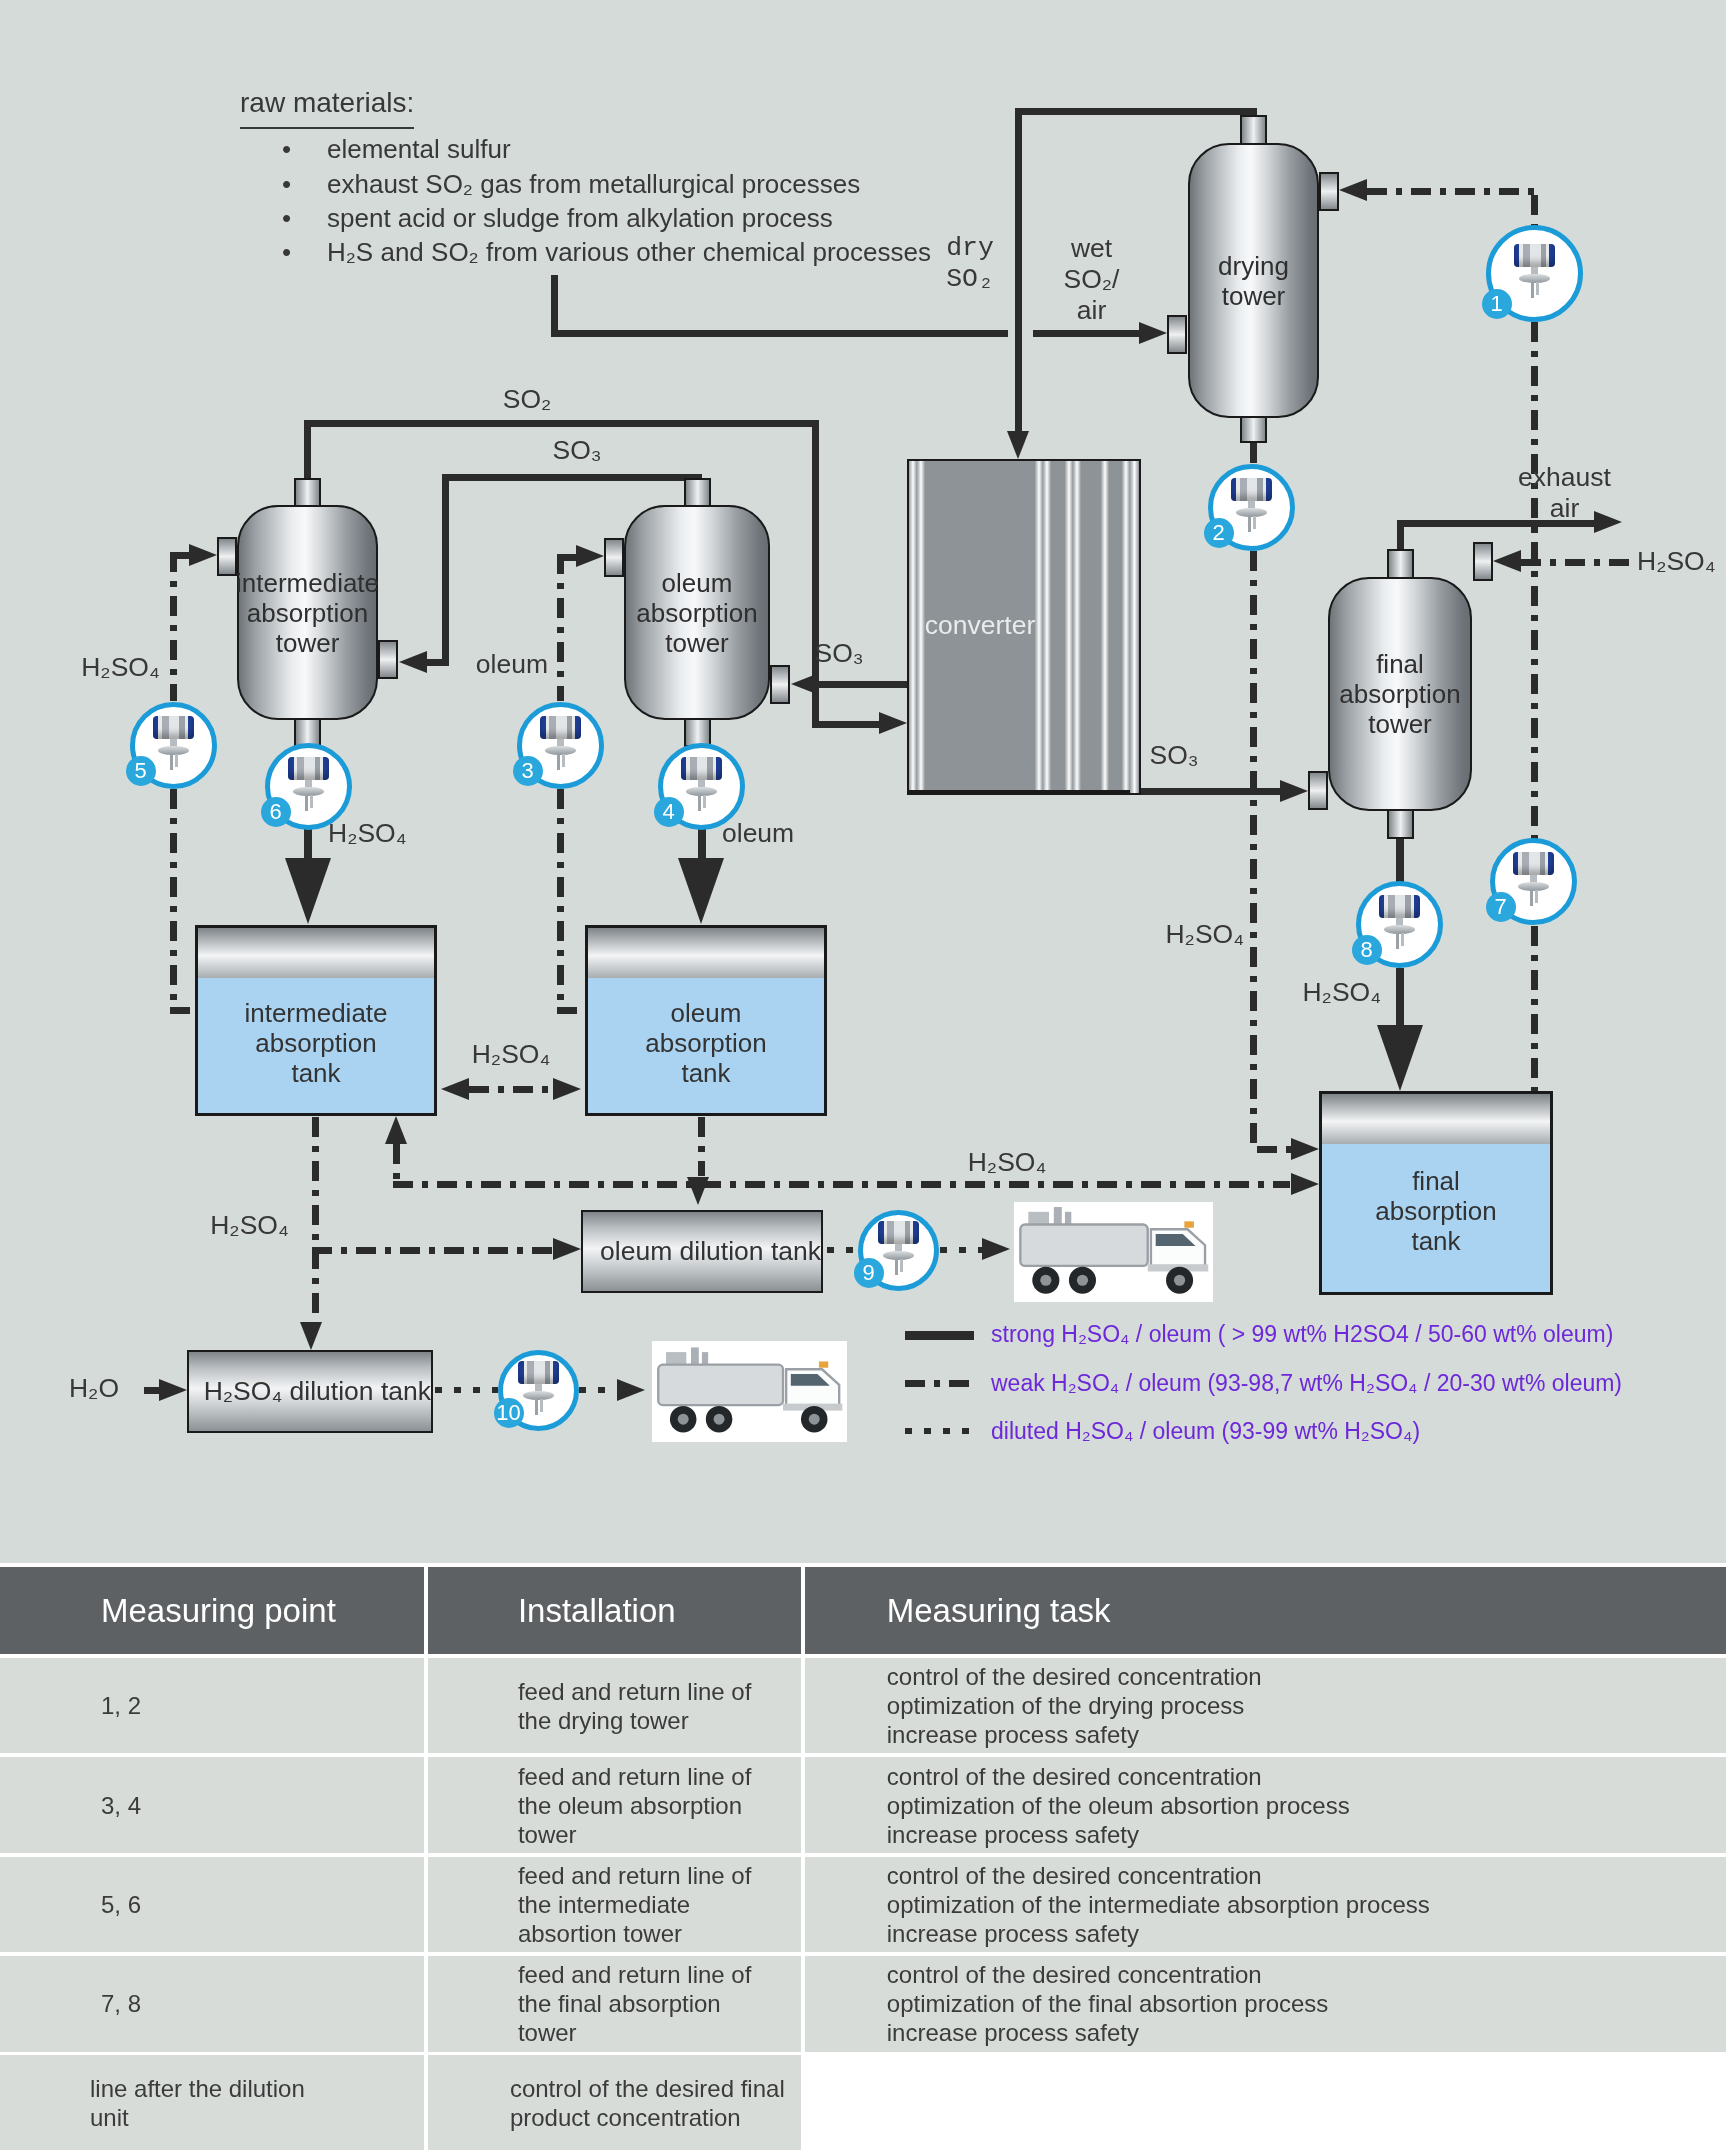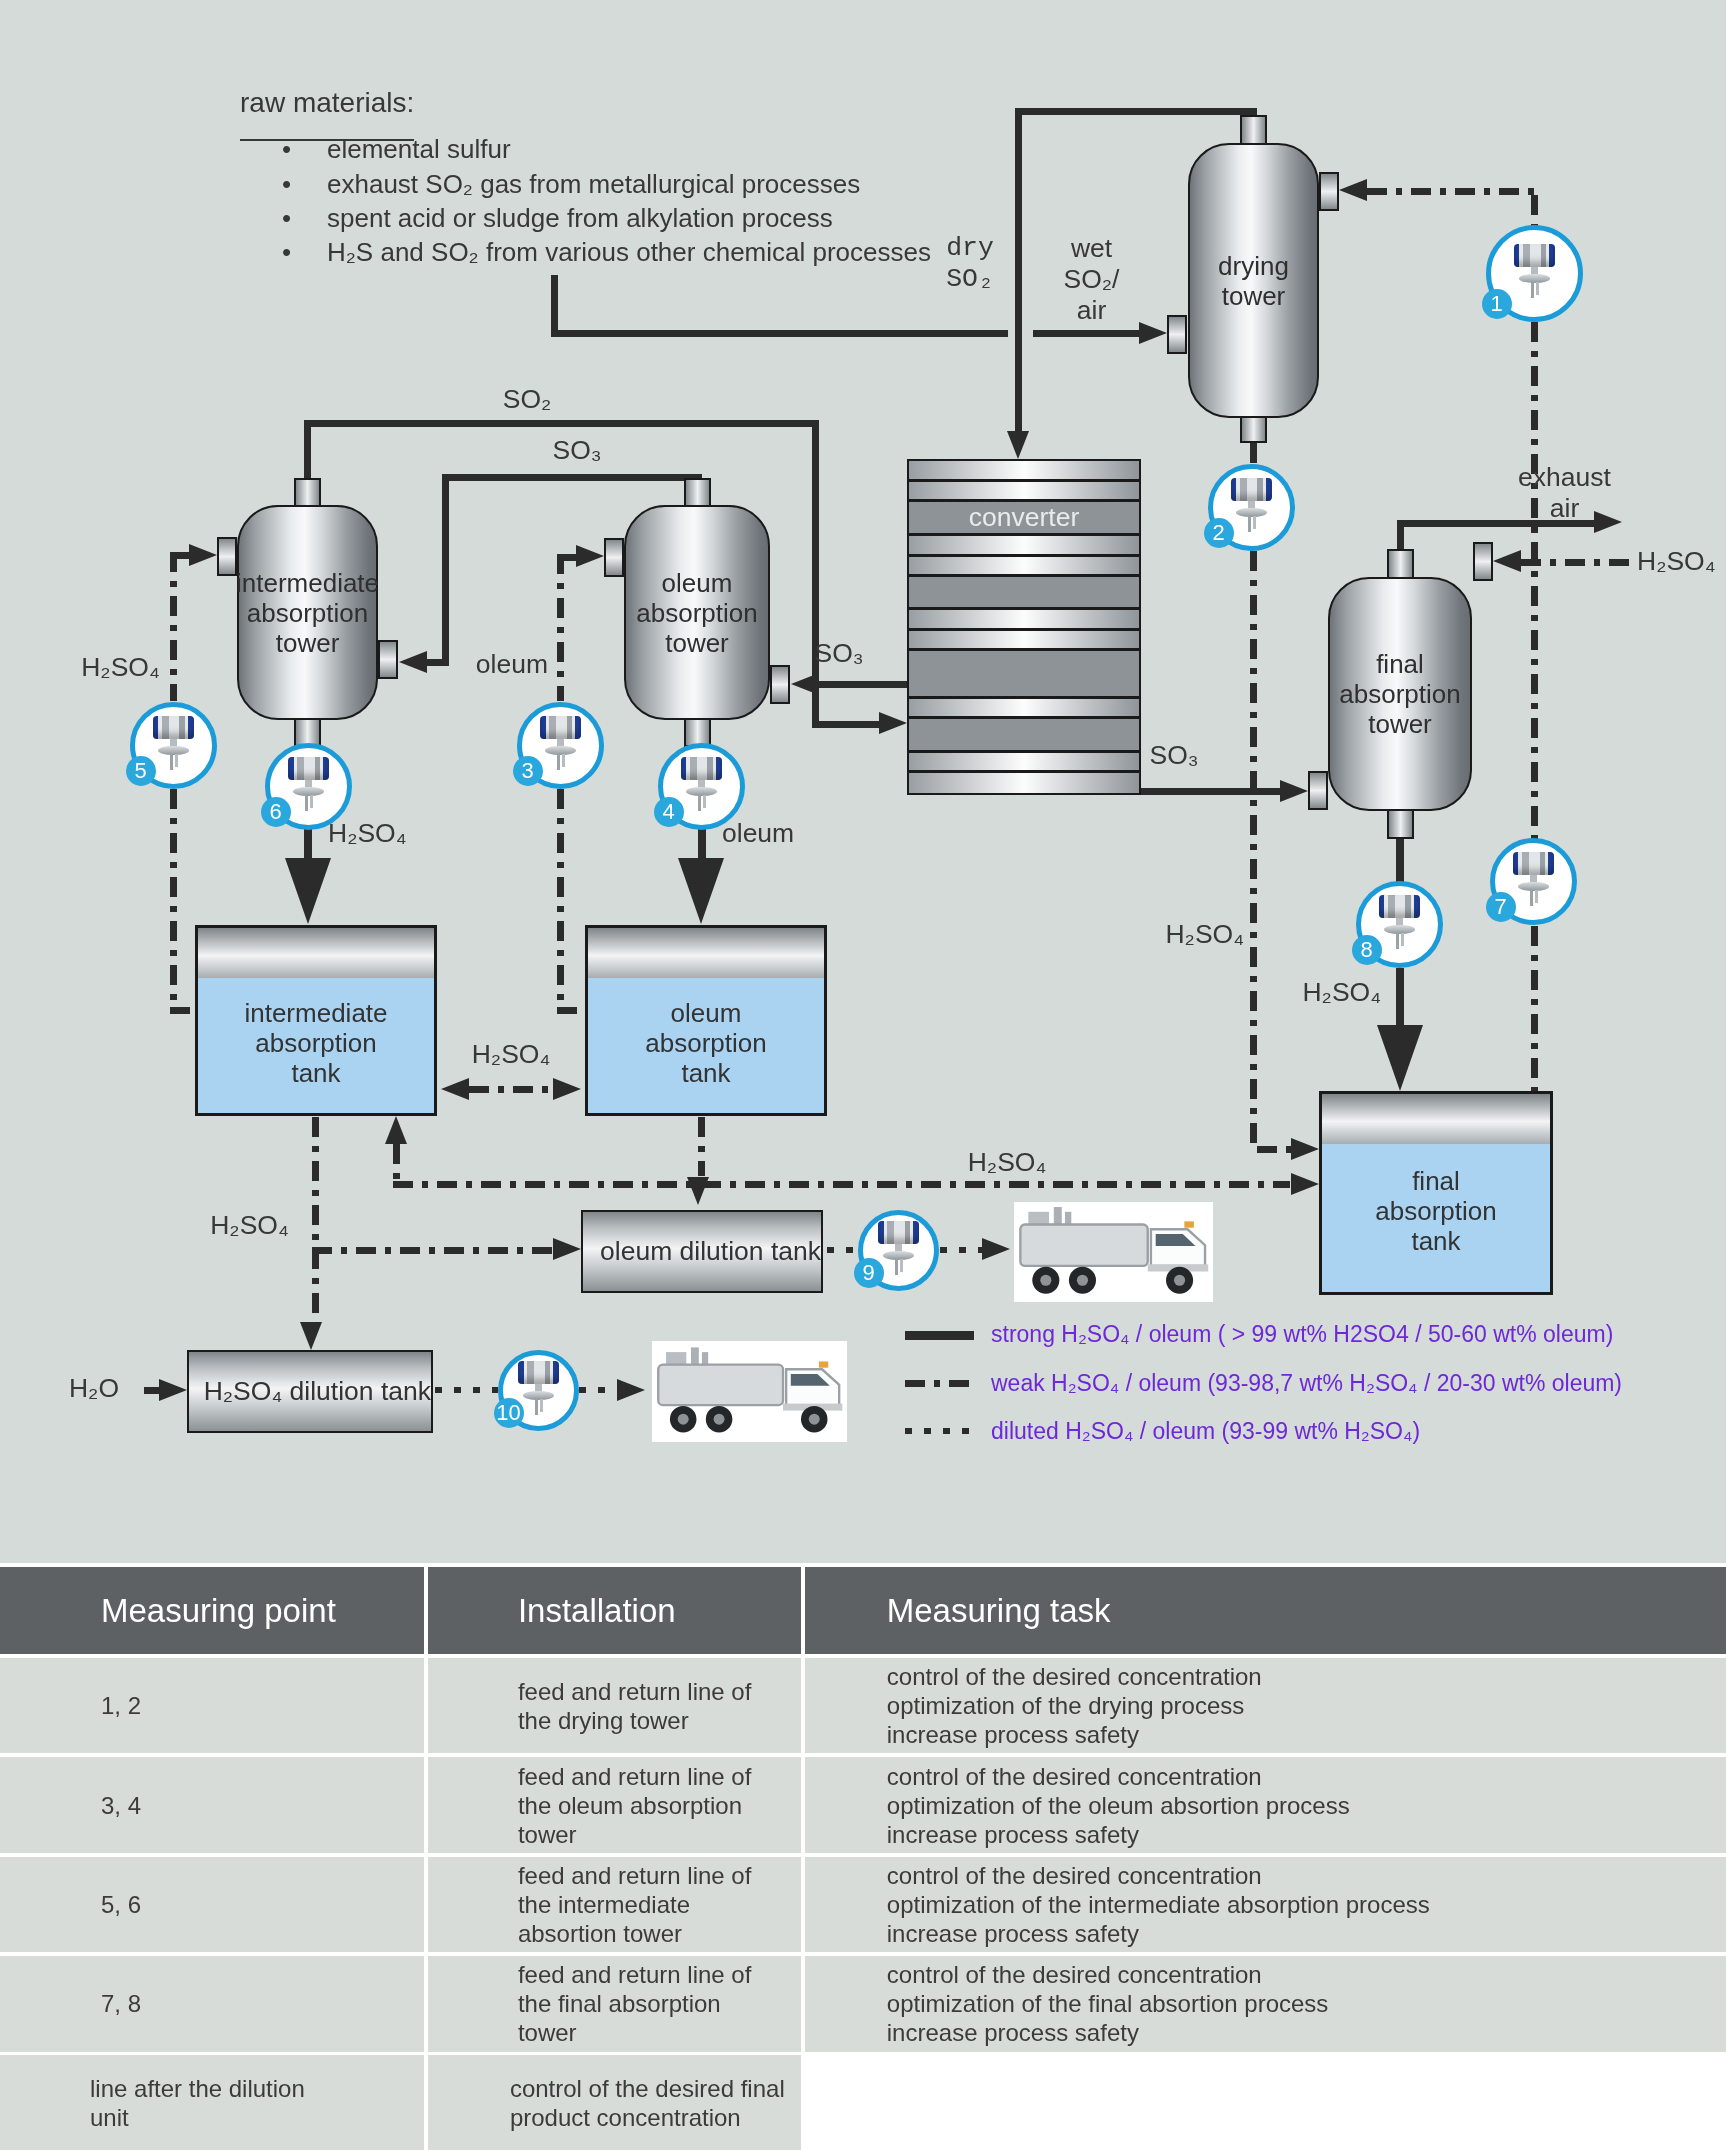--- a/index.html
+++ b/index.html
@@ -28,21 +28,21 @@
   .ph { position:absolute; width:20px; border:2.3px solid #1a1a1a; background:linear-gradient(180deg,#82888c,#eef0f1 50%,#82888c); }
 
   .tank { position:absolute; border:3.1px solid #1a1a1a; background:#a9d3f0; }
   .tank .band { position:absolute; left:0; top:0; width:100%; height:50px; background:linear-gradient(180deg,#7e8488,#f2f4f5 55%,#a7adb0); }
   .tank .tlabel { position:absolute; left:0; width:100%; color:#333; font-size:26px; line-height:30px; text-align:center; white-space:pre-line; }
 
   .dtank { position:absolute; border:2.3px solid #1a1a1a;
     background:linear-gradient(180deg,#7f858a 0%,#b9bec1 20%,#f3f4f5 46%,#c2c7ca 72%,#8b9194 100%);
     display:flex; align-items:center; justify-content:flex-end; color:#333; font-size:26.5px; }
 
-  #converter { position:absolute; border:2.3px solid #1a1a1a; display:flex; flex-direction:column; }
+  #converter { position:absolute; border:2.3px solid #1a1a1a; display:flex; flex-direction:row; }
   #converter .b { border-bottom:3.1px solid #1a1a1a; }
   #converter .b:last-child { border-bottom:none; }
   #converter .bl { background:linear-gradient(90deg,#989ea2,#fdfdfd 50%,#8f959a); }
   #converter .bd { background:#8d9397; display:flex; align-items:center; justify-content:center; }
   #converter .clabel { color:#e9ebec; font-size:26.5px; }
 
   .sensor { position:absolute; border:5.5px solid #1b9cd8; border-radius:50%; background:#fff;
     display:flex; align-items:center; justify-content:center; }
   .sensor .badge { position:absolute; left:-9.4px; bottom:-1.6px; width:30px; height:30px; border-radius:50%;
     background:#2aa7dc; color:#fff; font-size:22px; line-height:30px; text-align:center; }
@@ -60,21 +60,21 @@
 
   .legend-row { position:absolute; color:#6d28d9; font-size:23px; line-height:34px; }
 
   #table { position:absolute; left:0; top:1567px; width:1726px; height:584px; display:grid;
     grid-template-columns:424px 373px 922px; grid-template-rows:87px repeat(5,1fr); gap:3.9px; background:#ffffff; }
   #table .hcell { background:#5d6164; color:#fff; font-size:33px; display:flex; align-items:center; }
   #table .cell { background:#d8dcd9; color:#3b3b3b; font-size:24px; line-height:29px; display:flex; align-items:center; white-space:pre-line; }
   #table .c1 { padding-left:101px; } #table .c2 { padding-left:90px; } #table .c3 { padding-left:82px; }
 
   #raw-title { position:absolute; left:240px; top:87px; font-size:28px; color:#383838;
-    border-bottom:2.3px solid #383838; padding-bottom:20px; }
+    border-bottom:2.3px solid #383838; padding-bottom:8px; }
   .bullet-row { position:absolute; left:282px; width:702px; color:#383838; font-size:26px; display:flex; }
   .bullet-row .dot { width:45px; }
 </style>
 </head>
 <body>
 
 <div id="canvas">
 <div id="diagram">
 
   <div id="raw-title">raw materials:</div>

